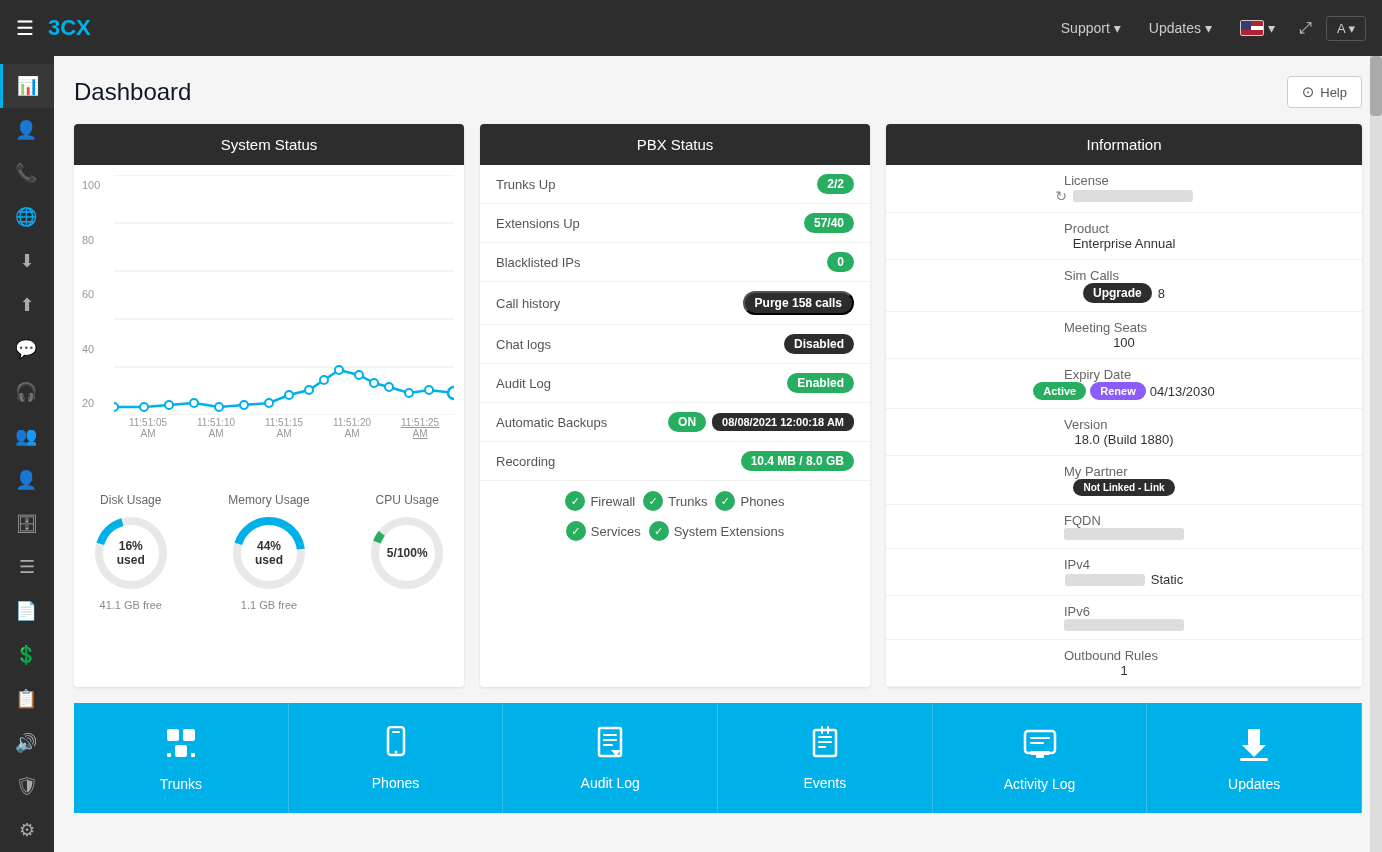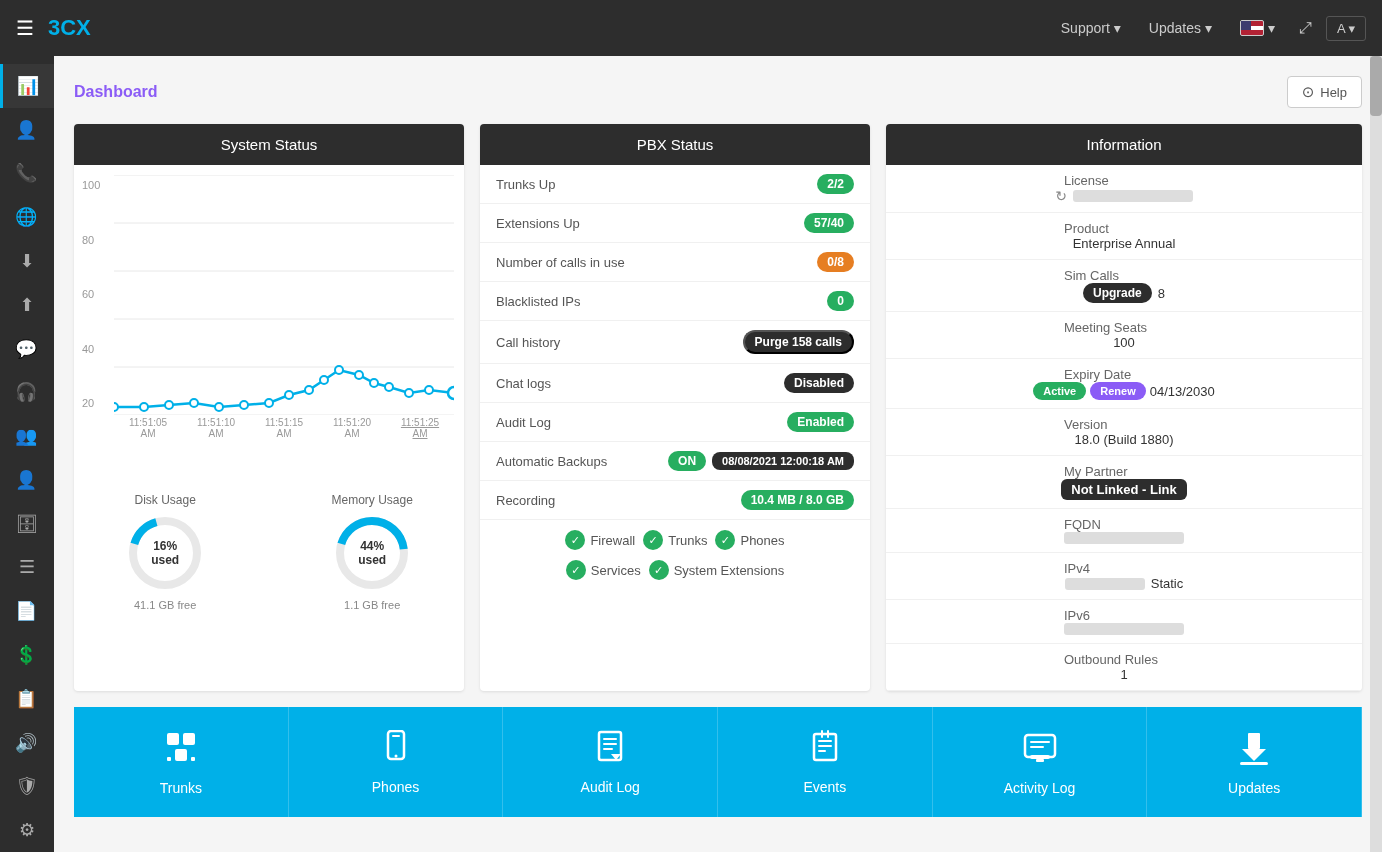--- a/index.html
+++ b/index.html
@@ -62,21 +62,21 @@
       background: #f5f5f5;
     }
 
     
     .dashboard-header {
       display: flex;
       align-items: center;
       justify-content: space-between;
       margin-bottom: 16px;
     }
-    .dashboard-title { font-size: 16px; color: #8b5cf6; font-weight: 700; }
+    .dashboard-title { font-size: 24px; color: #0f172a; font-weight: 400; }
     .help-btn {
       border: 1px solid #ccc;
       background: #fff;
       padding: 6px 14px;
       border-radius: 4px;
       cursor: pointer;
       font-size: 13px;
       color: #555;
       display: flex; align-items: center; gap: 6px;
     }
@@ -410,36 +410,45 @@
               <circle cx="40" cy="40" r="32" fill="none" stroke="#e8e8e8" stroke-width="8"></circle>
               <circle cx="40" cy="40" r="32" fill="none" stroke="#00b0e8" stroke-width="8" stroke-dasharray="88.27 113.54" stroke-dashoffset="42" transform="rotate(-90 40 40)"></circle>
             </svg>
             <div style="position:absolute;top:50%;left:50%;transform:translate(-50%,-50%);text-align:center;">
               <div class="gauge-text">44% used</div>
             </div>
           </div>
           <div class="gauge-sub">1.1 GB free</div>
         </div>
 
+        <div class="gauge-item">
+          <span class="gauge-label">CPU Usage</span>
+          <div class="gauge-circle">
+            <svg width="80" height="80">
+              <circle cx="40" cy="40" r="32" fill="none" stroke="#e8e8e8" stroke-width="8"></circle>
+              <circle cx="40" cy="40" r="32" fill="none" stroke="#27ae60" stroke-width="8" stroke-dasharray="10 191.81" stroke-dashoffset="0" transform="rotate(200 40 40)"></circle>
+            </svg>
+            <div style="position:absolute;top:50%;left:50%;transform:translate(-50%,-50%);text-align:center;">
+              <div class="gauge-text">5/100%</div>
+            </div>
+          </div>
+          <div class="gauge-sub"></div>
+        </div>
       </div>
     </div>
 
     <div class="card pbx-status-card">
       <div class="card-header">PBX Status</div>
       <div class="pbx-row">
         <span class="pbx-row-label">Trunks Up</span>
         <span class="badge badge-green">2/2</span>
       </div>
       <div class="pbx-row">
         <span class="pbx-row-label">Extensions Up</span>
         <span class="badge badge-green">57/40</span>
-      </div>
-      <div class="pbx-row">
-        <span class="pbx-row-label">Number of calls in use</span>
-        <span class="badge badge-orange">0/8</span>
       </div>
       <div class="pbx-row">
         <span class="pbx-row-label">Blacklisted IPs</span>
         <span class="badge badge-green">0</span>
       </div>
       <div class="pbx-row">
         <span class="pbx-row-label">Call history</span>
         <button class="badge badge-dark">Purge 158 calls</button>
       </div>
       <div class="pbx-row">
@@ -519,21 +528,21 @@
           <span class="badge badge-renew" style="cursor:pointer;font-size:11px;">Renew</span>
           <span class="info-value">04/13/2030</span>
         </span>
       </div>
       <div class="info-row">
         <span class="info-label">Version</span>
         <span class="info-value">18.0 (Build 1880)</span>
       </div>
       <div class="info-row">
         <span class="info-label">My Partner</span>
-        <span class="badge badge-dark" style="cursor:pointer;font-size:13px;border-radius:6px;">Not Linked - Link</span>
+        <span class="badge badge-dark" style="cursor:pointer;font-size:10px;">Not Linked - Link</span>
       </div>
       <div class="info-row">
         <span class="info-label">FQDN</span>
         <span class="info-value-blur2"></span>
       </div>
       <div class="info-row">
         <span class="info-label">IPv4</span>
         <span style="display:flex;align-items:center;gap:6px;">
           <span class="info-value-blur2" style="width:80px;"></span>
           <span class="info-value">Static</span>

